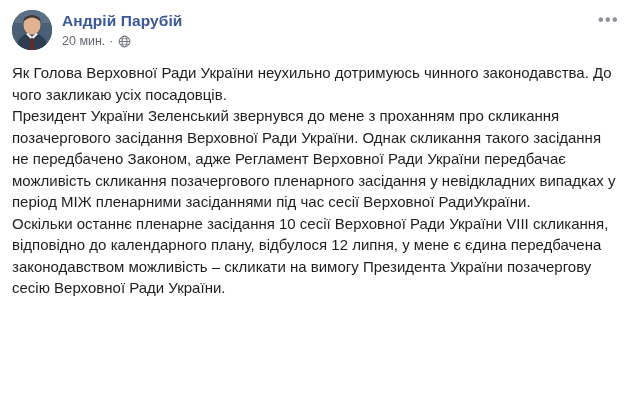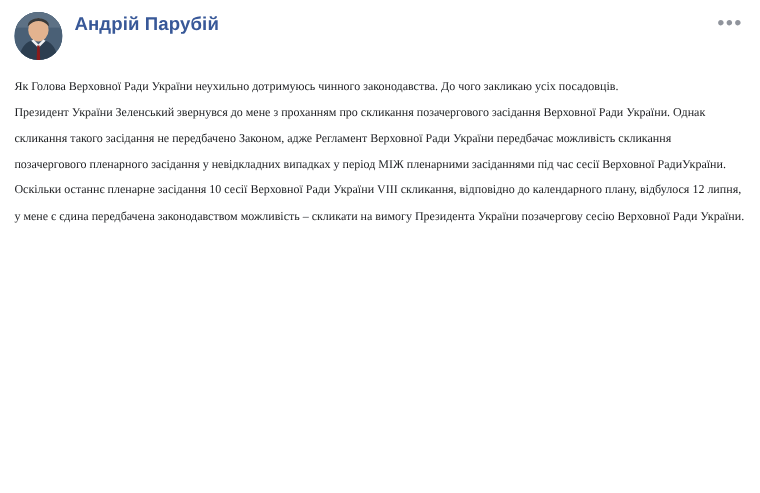--- a/index.html
+++ b/index.html
@@ -80,25 +80,24 @@
     letter-spacing: 1.4px;
     line-height: 12px;
     font-weight: bold;
     cursor: pointer;
   }
   .post-body {
     padding: 8px 12px 0 12px;
   }
   .post-body p {
     margin: 0 0 0 0;
-    font-size: 10px;
+    font-size: 15px;
     line-height: 21.5px;
     color: #1c1e21;
     text-align: left;
-    font-family: Liberation Serif, serif;
   }
 </style>
 </head>
 <body>
 
 <div class="post">
 
   <div class="post-header">
 
     <div class="avatar">
@@ -108,20 +107,33 @@
         <ellipse cx="20" cy="15" rx="8.5" ry="9.5" fill="#e3b38f"></ellipse>
         <path d="M11 12 Q20 3 29 12 Q29 6 20 5 Q11 6 11 12 Z" fill="#3a3a3a"></path>
         <path d="M4 40 Q5 27 14 24 L20 30 L26 24 Q35 27 36 40 Z" fill="#2c3e50"></path>
         <path d="M14 24 L20 30 L26 24 L24 23 L20 27 L16 23 Z" fill="#f2f2f2"></path>
         <path d="M19 28 L21 28 L21.5 40 L18.5 40 Z" fill="#8b1b1b"></path>
       </svg>
     </div>
 
     <div class="header-text">
       <div class="author">Андрій Парубій</div>
+      <div class="meta">
+        <span>20 мин.</span>
+        <span class="dot">·</span>
+        <span class="globe">
+          <svg width="13" height="13" viewBox="0 0 16 16">
+            <circle cx="8" cy="8" r="6.6" fill="none" stroke="#616770" stroke-width="1.2"></circle>
+            <ellipse cx="8" cy="8" rx="3" ry="6.6" fill="none" stroke="#616770" stroke-width="1.1"></ellipse>
+            <line x1="1.4" y1="8" x2="14.6" y2="8" stroke="#616770" stroke-width="1.1"></line>
+            <line x1="2.4" y1="4.6" x2="13.6" y2="4.6" stroke="#616770" stroke-width="0.9"></line>
+            <line x1="2.4" y1="11.4" x2="13.6" y2="11.4" stroke="#616770" stroke-width="0.9"></line>
+          </svg>
+        </span>
+      </div>
     </div>
 
     <div class="menu-dots">•••</div>
   </div>
 
   <div class="post-body">
     <p>Як Голова Верховної Ради України неухильно дотримуюсь чинного законодавства. До чого закликаю усіх посадовців.</p>
     <p>Президент України Зеленський звернувся до мене з проханням про скликання позачергового засідання Верховної Ради України. Однак скликання такого засідання не передбачено Законом, адже Регламент Верховної Ради України передбачає можливість скликання позачергового пленарного засідання у невідкладних випадках у період МІЖ пленарними засіданнями під час сесії Верховної РадиУкраїни.</p>
     <p>Оскільки останнє пленарне засідання 10 сесії Верховної Ради України VIII скликання, відповідно до календарного плану, відбулося 12 липня, у мене є єдина передбачена законодавством можливість – скликати на вимогу Президента України позачергову сесію Верховної Ради України.</p>
   </div>

